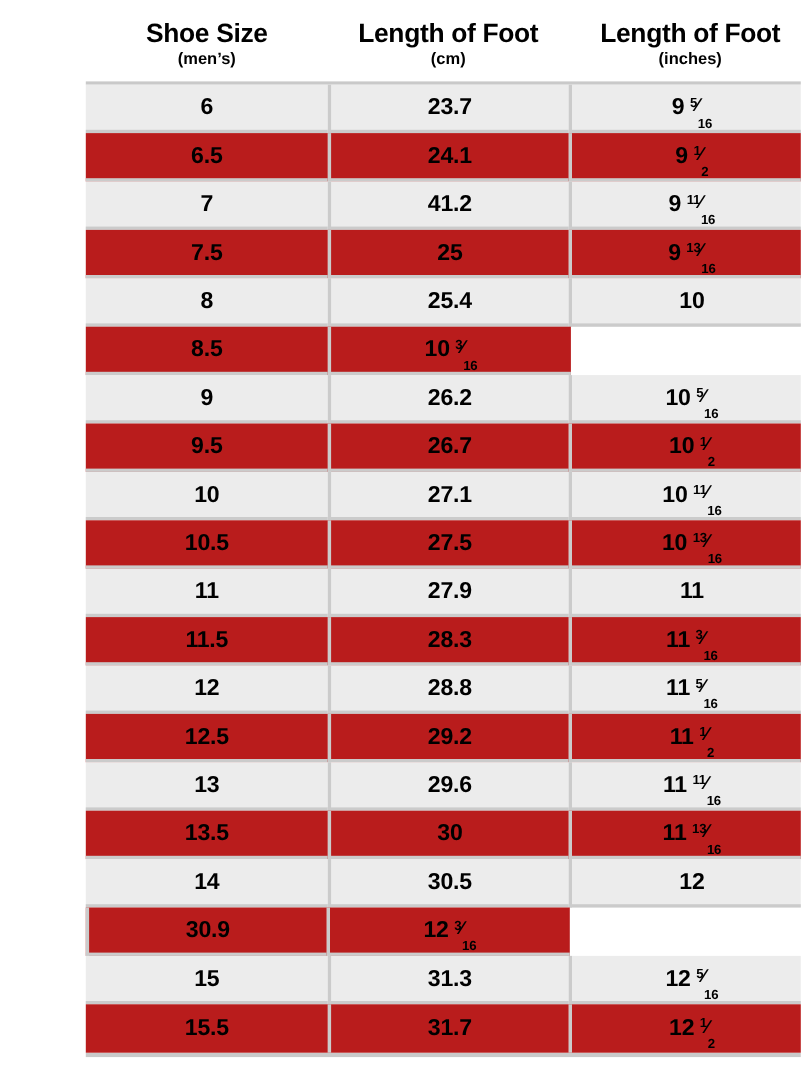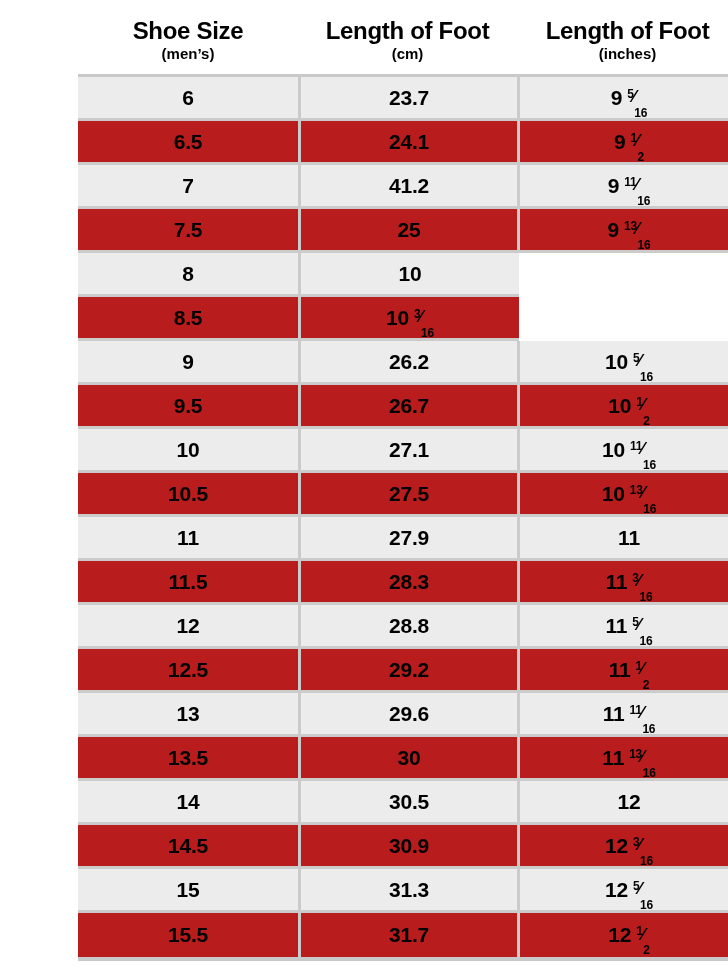--- a/index.html
+++ b/index.html
@@ -191,20 +191,21 @@
             <span class="frac">
               <span class="num">13</span>
               <span class="slash">⁄</span>
               <span class="den">16</span>
             </span>
           </span>
         </div>
       </div>
       <div class="trow shade">
         <div class="tcell col-size">8</div>
+        <div class="tcell col-cm">25.4</div>
         <div class="tcell col-inches">
           <span class="valwrap">
             <span class="whole">10</span>
           </span>
         </div>
       </div>
       <div class="trow plain">
         <div class="tcell col-size">8.5</div>
         <div class="tcell col-inches">
           <span class="valwrap">
@@ -355,21 +356,20 @@
       <div class="trow shade">
         <div class="tcell col-size">14</div>
         <div class="tcell col-cm">30.5</div>
         <div class="tcell col-inches">
           <span class="valwrap">
             <span class="whole">12</span>
           </span>
         </div>
       </div>
       <div class="trow plain">
-        <div class="tcell col-size">14.5</div>
         <div class="tcell col-cm">30.9</div>
         <div class="tcell col-inches">
           <span class="valwrap">
             <span class="whole">12</span>
             <span class="frac">
               <span class="num">3</span>
               <span class="slash">⁄</span>
               <span class="den">16</span>
             </span>
           </span>

